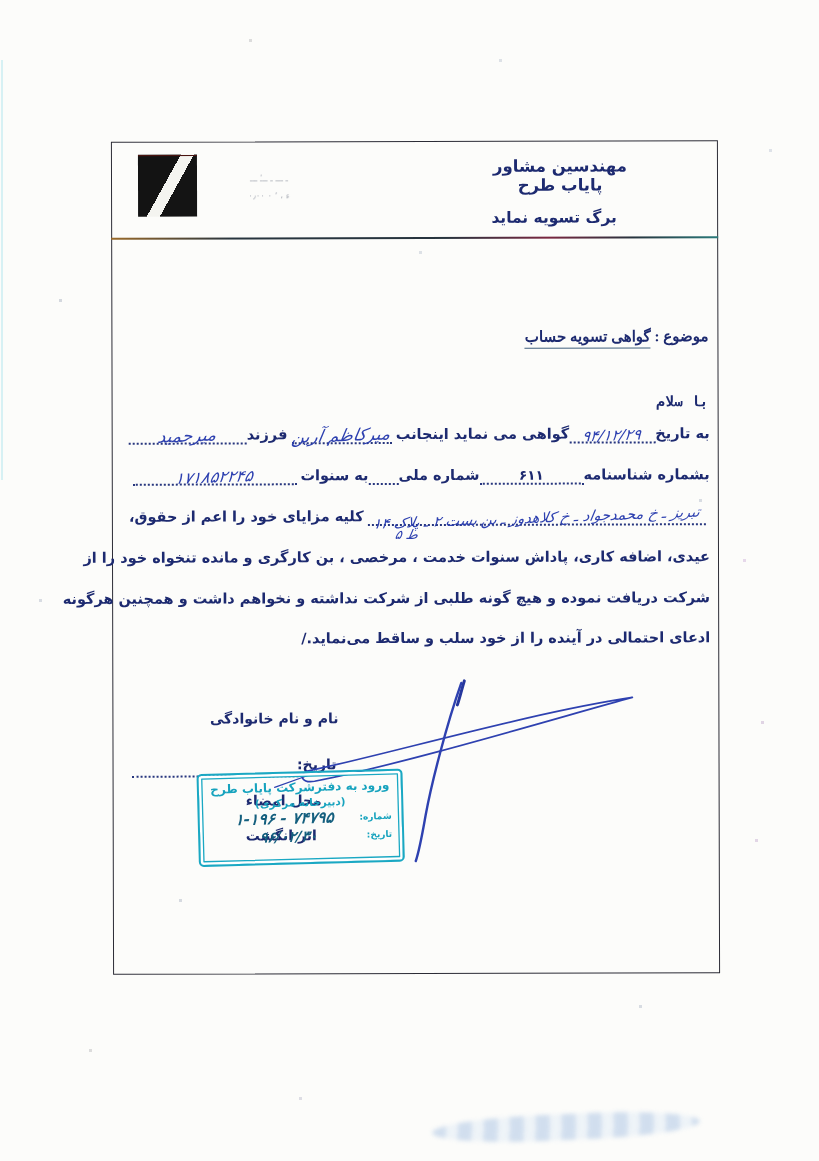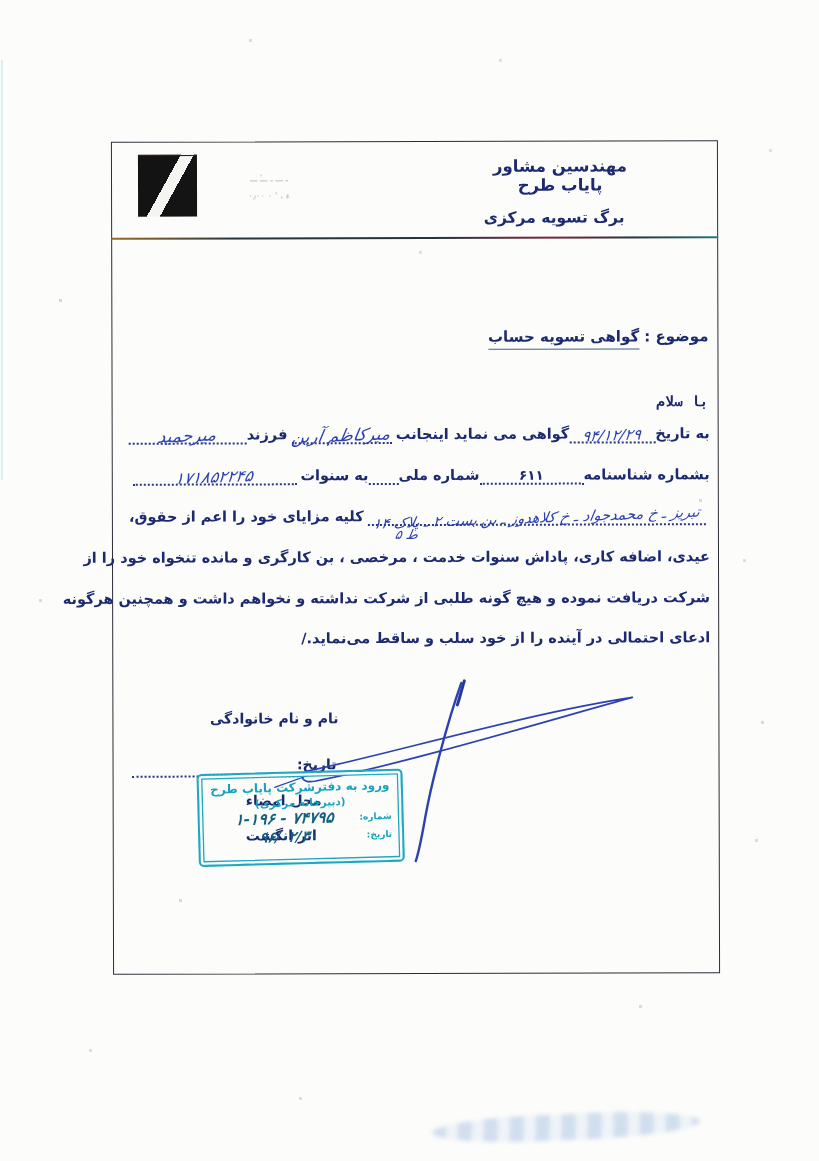--- a/index.html
+++ b/index.html
@@ -27,21 +27,21 @@
     background:linear-gradient(90deg,#9a6a2a,#27343e 20%,#27343e 55%,#7a2740 72%,#27343e 86%,#2a7a7a);}
   .logo{position:absolute;right:520px;top:12px;width:59px;height:62px;
     background:linear-gradient(119deg,#131313 0 46%,#f4f4f0 46% 60%,#141414 60% 100%);
     box-shadow:inset 0 1.5px 0 #4a1410;}
   .faint-note{position:absolute;right:394px;top:28px;width:108px;color:#a9adb6;
     font-size:8.5px;line-height:17px;text-align:center;filter:blur(.5px);}
   .titles{position:absolute;top:15px;right:68px;width:190px;text-align:center;font-weight:bold;}
   .titles .t1{font-size:16.5px;letter-spacing:.2px;margin-left:12px;}
   .titles .t2{font-size:15.5px;margin-top:14px;}
 
-  .subject{position:absolute;top:186px;right:9px;font-size:15px;font-weight:bold;white-space:nowrap;}
+  .subject{position:absolute;top:186px;right:9px;font-size:15px;font-weight:bold;white-space:nowrap;font-family:Liberation Serif, serif;}
   .subject .u{border-bottom:1.4px solid #41607e;padding-bottom:3px;}
   .salutation{position:absolute;top:252px;right:9px;font-size:14.5px;font-weight:bold;font-family:Liberation Mono, monospace;}
 
   .bline{position:absolute;right:8px;left:16px;font-size:14.5px;font-weight:bold;
     display:flex;align-items:baseline;justify-content:space-between;white-space:nowrap;}
   .bline.plain{display:block;text-align:justify;text-align-last:justify;}
   .bline.endline{display:block;text-align:right;}
   .blank{border-bottom:2px dotted #27367e;text-align:center;position:relative;align-self:flex-end;}
   .grow{flex:1 1 auto;margin:0 4px;}
   .hw{font-style:italic;color:#2e41b0;font-weight:500;display:inline-block;
@@ -79,21 +79,21 @@
 
 <div class="sheet">
 
   <div class="logo"></div>
   <div class="faint-note">
     <div>ـ ـــ ـ ـــٔ ـــ</div>
     <div>ء ، ٬   ٠ ٠٫٠٠</div>
   </div>
   <div class="titles">
     <div class="t1">مهندسین مشاور پایاب طرح</div>
-    <div class="t2">برگ تسویه مرکزی</div>
+    <div class="t2">برگ تسویه نماید</div>
   </div>
   <div class="hdr-divider"></div>
 
   <div class="subject">
     <span>موضوع :</span>
     <span class="u">گواهی تسویه حساب</span>
   </div>
 
   <div class="salutation">با سلام</div>
 

